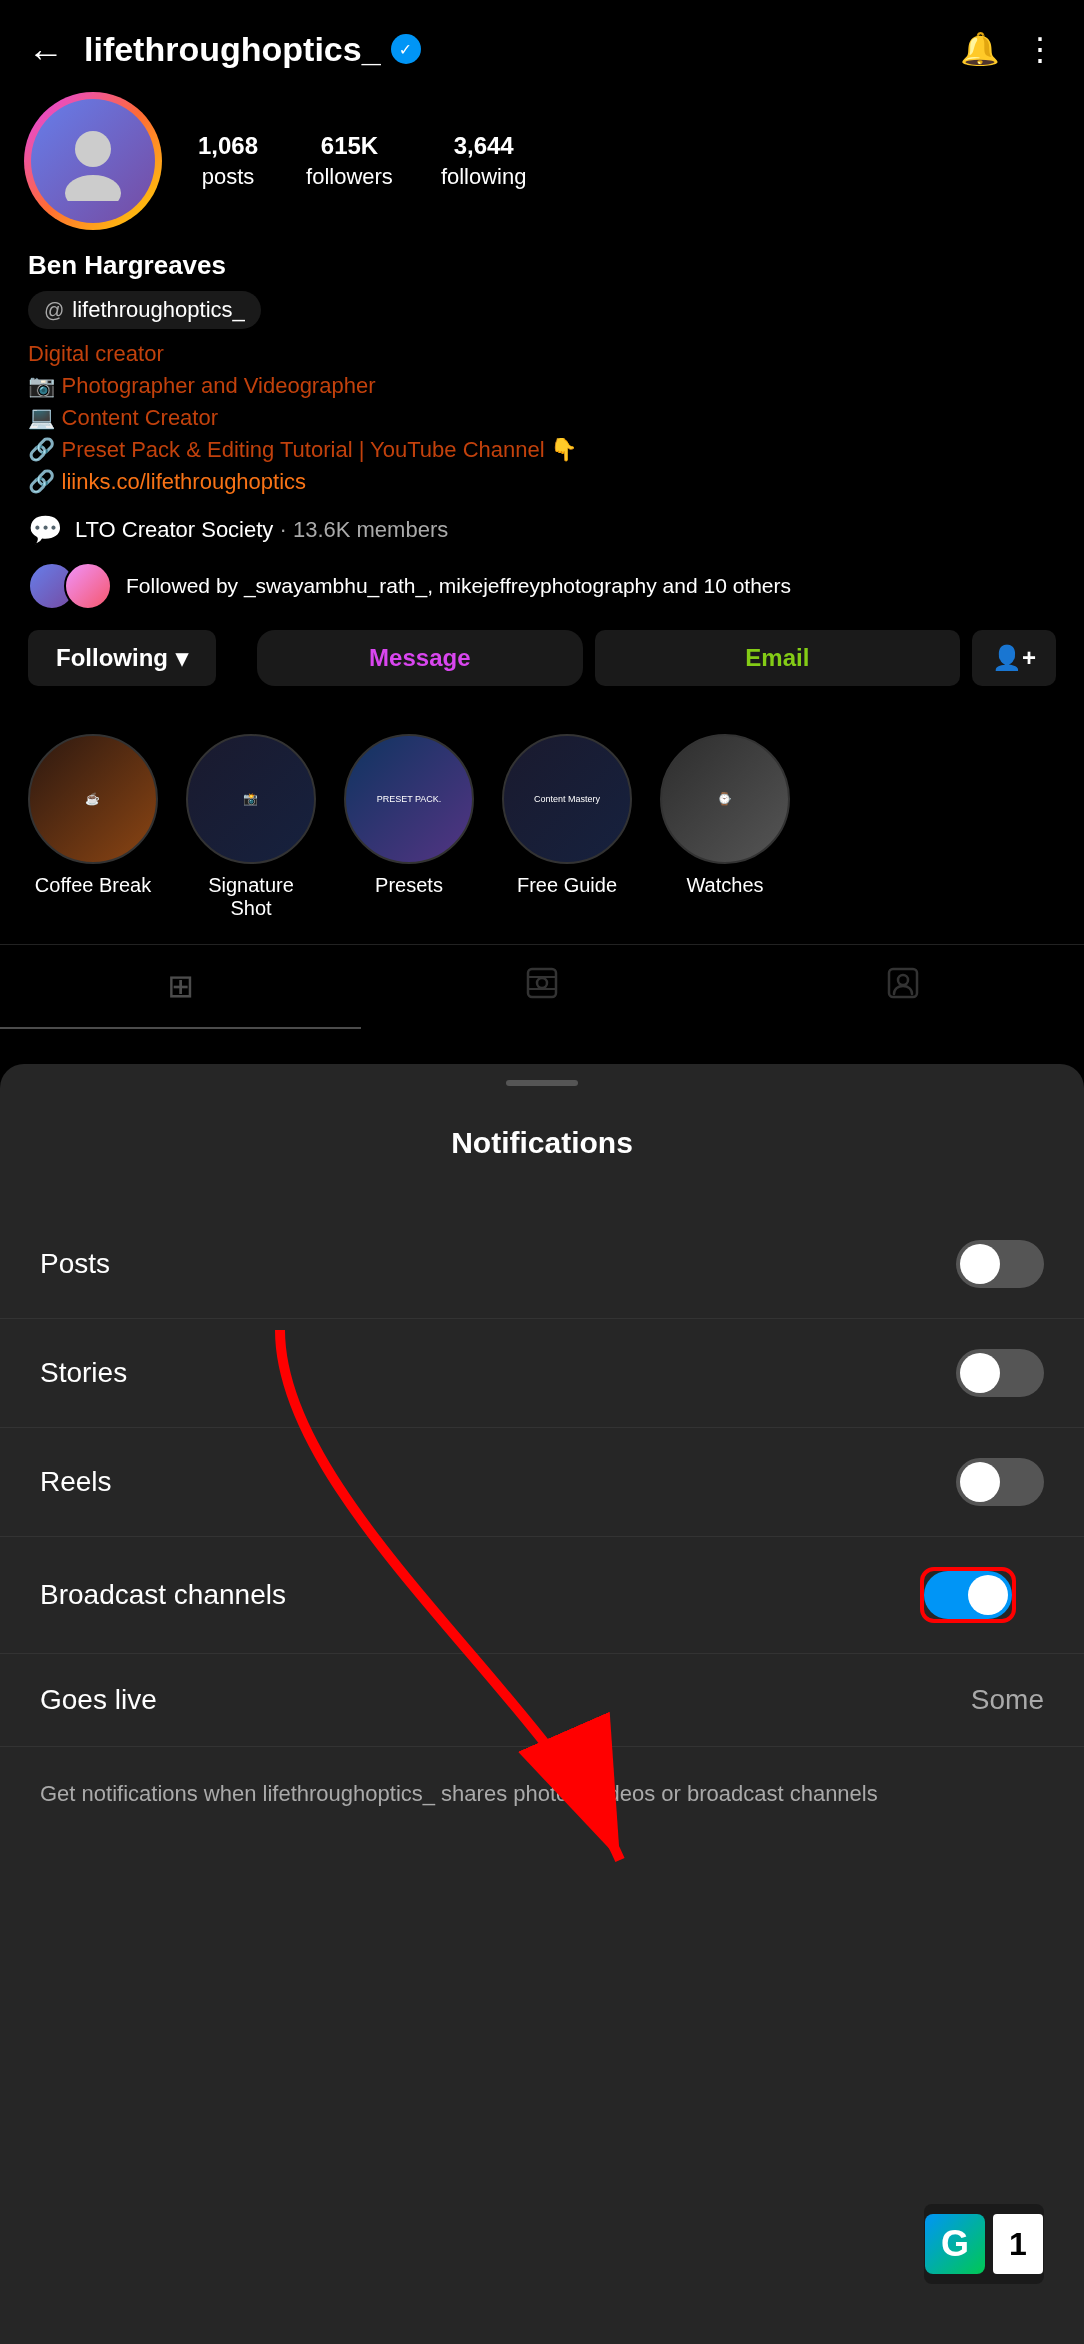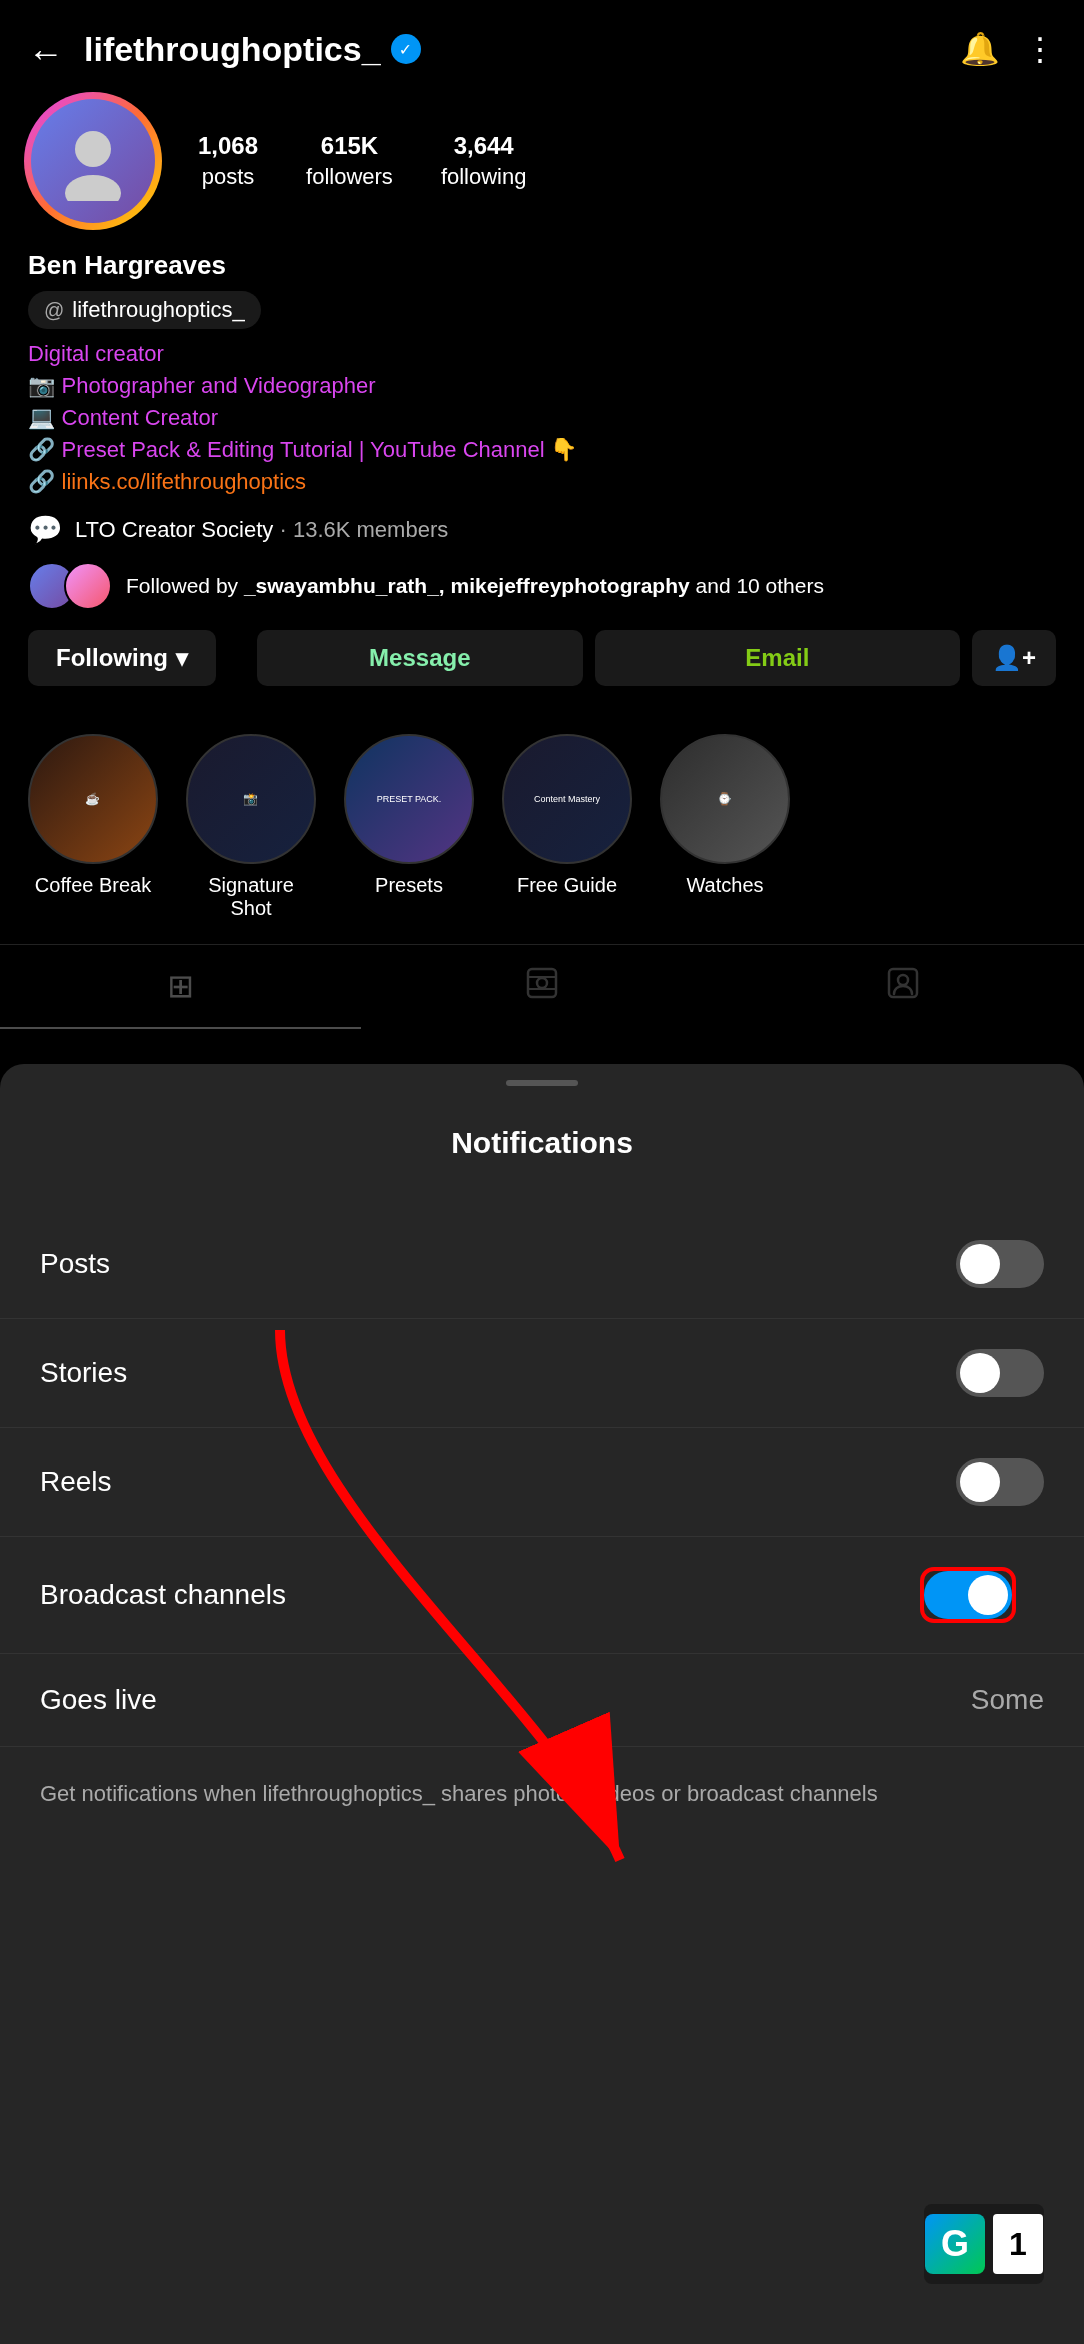--- a/index.html
+++ b/index.html
@@ -147,21 +147,21 @@
     .handle-pill-icon {
       font-size: 20px;
       color: #aaa;
     }
     .handle-pill-text {
       font-size: 22px;
       color: #fff;
     }
     .bio-line {
       font-size: 22px;
-      color: #d946ef;
+      color: #c2410c;
       margin-bottom: 6px;
       display: flex;
       align-items: center;
       gap: 8px;
     }
     .bio-link {
       font-size: 22px;
       color: #f97316;
       margin-bottom: 6px;
     }
@@ -209,21 +209,21 @@
       font-size: 20px;
       color: #fff;
     }
     .follower-avatar:last-child { margin-right: 0; }
     .followed-by-text {
       font-size: 21px;
       color: #fff;
       flex: 1;
     }
     .followed-by-text strong {
-      font-weight: 700;
+      font-weight: 400;
     }
 
     
     .action-buttons {
       display: flex;
       gap: 12px;
       margin-bottom: 28px;
     }
     .btn-following {
       background: #1a1a1a;
@@ -233,23 +233,23 @@
       padding: 14px 28px;
       font-size: 24px;
       font-weight: 600;
       cursor: pointer;
       display: flex;
       align-items: center;
       gap: 8px;
     }
     .btn-message {
       background: #1a1a1a;
-      color: #86efac;
+      color: #d946ef;
       border: none;
-      border-radius: 10px;
+      border-radius: 18px;
       padding: 14px 36px;
       font-size: 24px;
       font-weight: 600;
       cursor: pointer;
       flex: 1;
       margin-left: 29px;
     }
     .btn-email {
       background: #1a1a1a;
       color: #84cc16;

